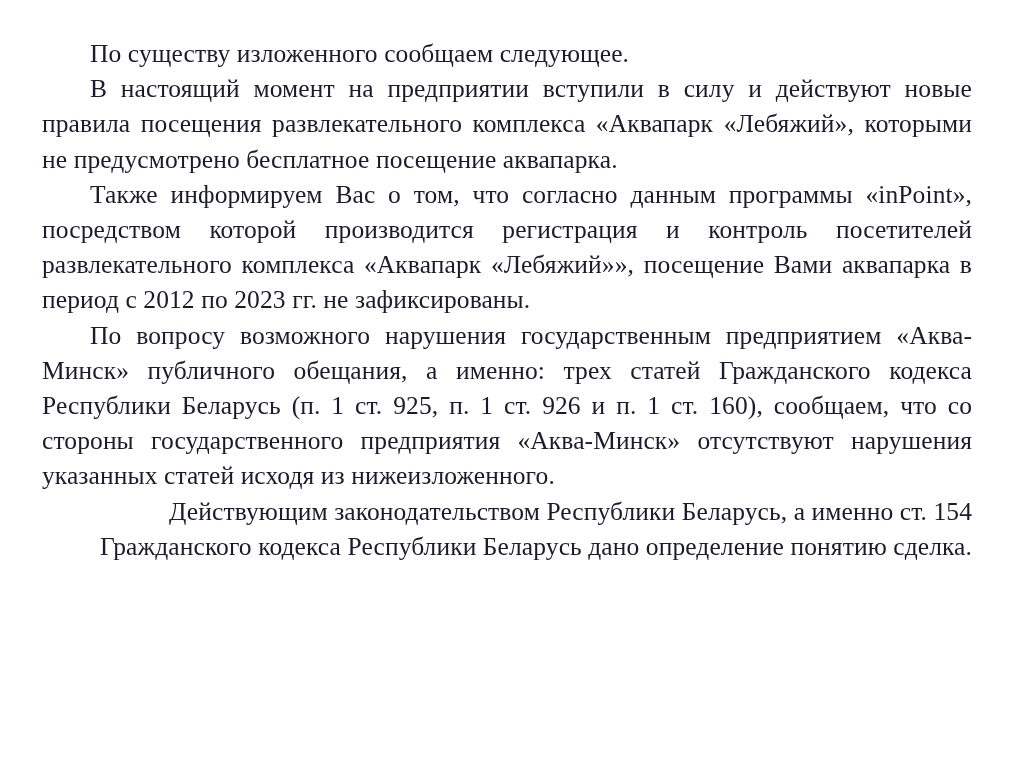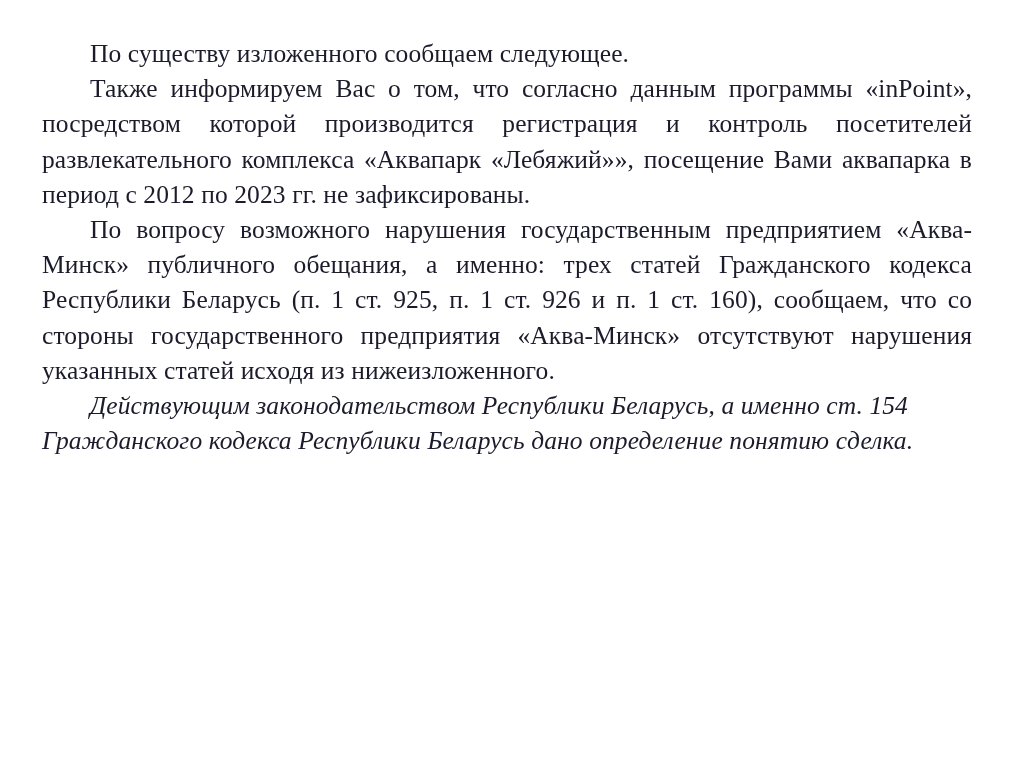--- a/index.html
+++ b/index.html
@@ -29,27 +29,27 @@
     font-size: 25.5px;
     line-height: 35.2px;
     color: #1b1b2b;
     text-align: justify;
     text-indent: 48px;
     margin: 0 0 0 0;
     letter-spacing: 0.1px;
     -webkit-font-smoothing: antialiased;
   }
   .para:last-child {
-    text-align: left;
-    font-style: italic;
+    text-align: right;
   }
 </style>
 </head>
 <body>
 
 <div class="page">
   <div class="doc-body">
     <p class="para">По существу изложенного сообщаем следующее.</p>
+    <p class="para">В настоящий момент на предприятии вступили в силу и действуют новые правила посещения развлекательного комплекса «Аквапарк «Лебяжий», которыми не предусмотрено бесплатное посещение аквапарка.</p>
     <p class="para">Также информируем Вас о том, что согласно данным программы «inPoint», посредством которой производится регистрация и контроль посетителей развлекательного комплекса «Аквапарк «Лебяжий»», посещение Вами аквапарка в период с 2012 по 2023 гг. не зафиксированы.</p>
     <p class="para">По вопросу возможного нарушения государственным предприятием «Аква-Минск» публичного обещания, а именно: трех статей Гражданского кодекса Республики Беларусь (п. 1 ст. 925, п. 1 ст. 926 и п. 1 ст. 160), сообщаем, что со стороны государственного предприятия «Аква-Минск» отсутствуют нарушения указанных статей исходя из нижеизложенного.</p>
     <p class="para">Действующим законодательством Республики Беларусь, а именно ст. 154 Гражданского кодекса Республики Беларусь дано определение понятию сделка.</p>
   </div>
 </div>
 
 </body></html>

